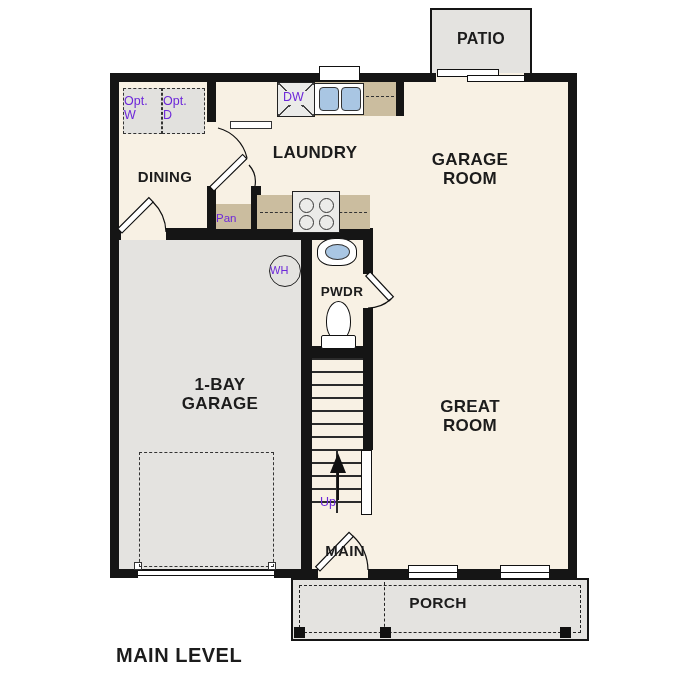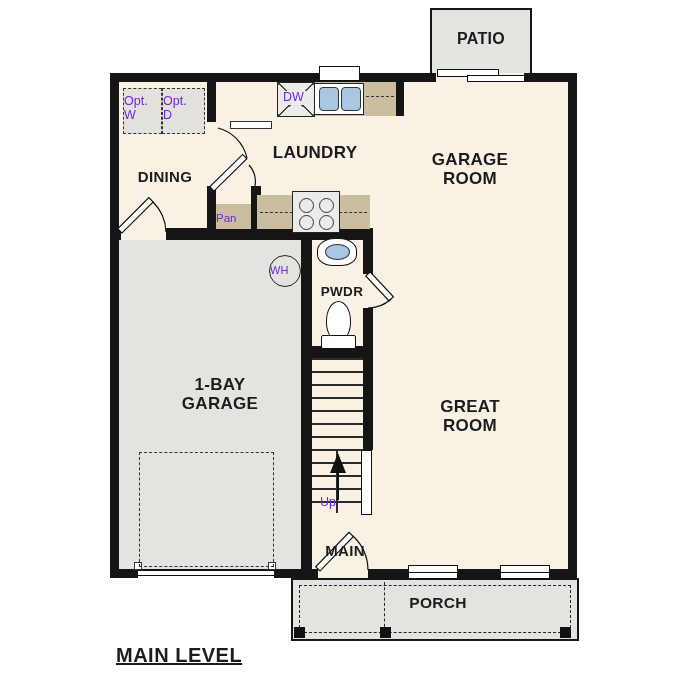--- a/index.html
+++ b/index.html
@@ -11,21 +11,21 @@
   .room-label{position:absolute;font-weight:bold;color:#1c1c1c;text-align:center;
               white-space:pre-line;line-height:1.12;letter-spacing:.3px;}
   .small-label{position:absolute;color:#6d28d9;white-space:pre-line;line-height:1.1;}
   .house{position:absolute;left:110px;top:73px;width:449px;height:487px;
          border:9px solid var(--wall);background:var(--floor);}
   .grayfill{background:var(--garage);}
   .tan{background:var(--counter);}
   .patio{position:absolute;left:430px;top:8px;width:98px;height:68px;
          border:2px solid var(--wall);background:var(--garage);}
   .porch{position:absolute;left:291px;top:578px;width:284px;height:59px;
-         border:2px solid var(--wall);background:var(--garage);}
+         border:2px solid var(--wall);background:var(--garage);padding-left:10px;}
   .porch-dash{position:absolute;left:6px;top:5px;right:6px;bottom:6px;
               border:1.6px dashed #222;}
   .post{position:absolute;width:11px;height:11px;background:#111;}
   .dashbox{position:absolute;border:1.6px dashed #333;}
   .appl{position:absolute;border:1.4px solid #222;}
   .slider{position:absolute;background:#fff;border:1.3px solid #111;}
   .burner{position:absolute;width:13px;height:13px;border:1.6px solid #333;border-radius:50%;}
   .wind{position:absolute;background:#fff;border:1.6px solid #111;}
   .winline{position:absolute;left:0;right:0;top:50%;border-top:1.4px solid #111;}
   svg.overlay{position:absolute;left:0;top:0;pointer-events:none;}
@@ -168,15 +168,15 @@
   <div class="room-label" style="left:428px;top:150px;width:84px;font-size:17px;">GARAGE
 ROOM</div>
   <div class="room-label" style="left:428px;top:397px;width:84px;font-size:17px;">GREAT
 ROOM</div>
   <div class="room-label" style="left:166px;top:375px;width:108px;font-size:17px;">1-BAY
 GARAGE</div>
   <div class="room-label" style="left:314px;top:284px;width:56px;font-size:13.5px;">PWDR</div>
   <div class="room-label" style="left:314px;top:543px;width:62px;font-size:15px;">MAIN</div>
   <div class="small-label" style="left:320px;top:496px;width:32px;font-size:12.5px;">Up</div>
 
-  <div class="room-label" style="left:116px;top:644px;width:160px;font-size:20px;text-align:left;letter-spacing:.5px;text-decoration:underline;">MAIN LEVEL</div>
+  <div class="room-label" style="left:116px;top:644px;width:160px;font-size:20px;text-align:left;letter-spacing:.5px;">MAIN LEVEL</div>
 
 </div>
 
 </body></html>

